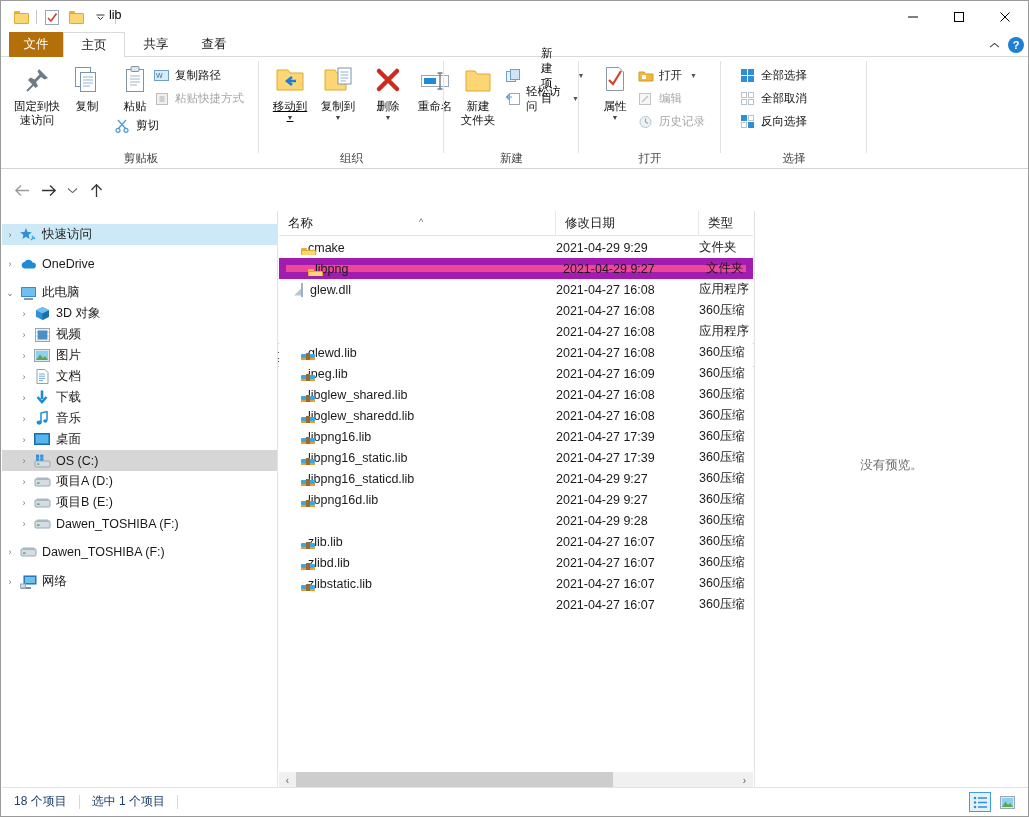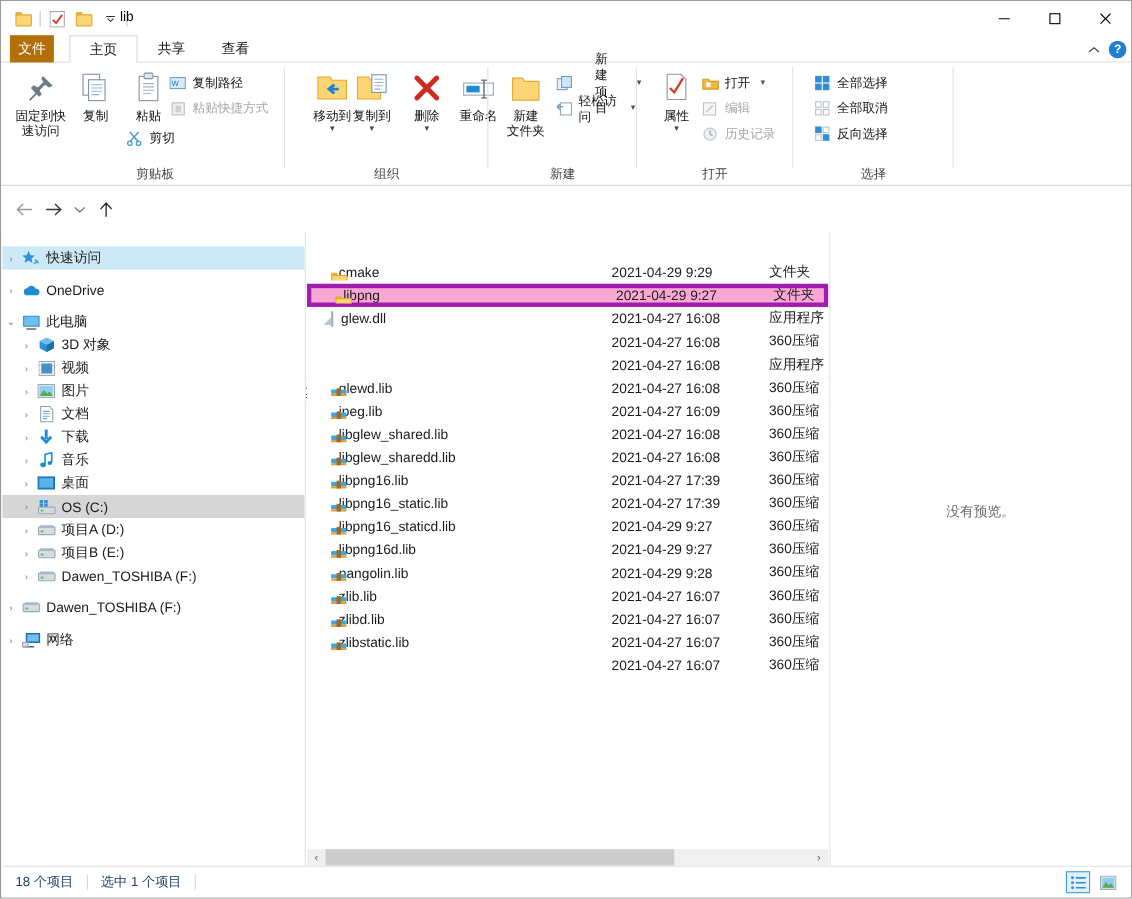--- a/index.html
+++ b/index.html
@@ -26,21 +26,21 @@
   .fldr{ position:relative; width:15px; height:13px; }
   .fldr .tab{ position:absolute; left:0; top:0; width:6px; height:3px; background:#e8b23a; border-radius:1px 1px 0 0;}
   .fldr .bod{ position:absolute; left:0; top:2px; width:15px; height:11px; background:#fcd675;
               border:1px solid #e0a930; border-radius:1px; }
 
   
   .tabstrip{ position:absolute; left:0; top:31px; width:1027px; height:25px; background:#fff;
              border-bottom:1px solid #d9d9d9; }
   .tab{ position:absolute; top:0; height:25px; line-height:25px; font-size:12.5px;
         text-align:center; color:#1a1a1a; }
-  .tab.file{ left:8px; width:40px; background:#b3700a; color:#fff; }
+  .tab.file{ left:8px; width:54px; background:#b3700a; color:#fff; }
   .tab.t2{ left:62px; width:62px; background:#fff; border-left:1px solid #d9d9d9;
            border-right:1px solid #d9d9d9; border-top:1px solid #d9d9d9; height:26px; }
   .tab.t3{ left:128px; width:54px; }
   .tab.t4{ left:186px; width:54px; }
   .ribbon-right{ position:absolute; right:4px; top:31px; width:66px; height:25px;
                  display:flex; align-items:center; justify-content:flex-end; gap:8px; }
   .helpbtn{ width:16px; height:16px; border-radius:50%; background:#1e7fd4; color:#fff;
             font-size:11px; font-weight:bold; text-align:center; line-height:16px; }
 
   
@@ -97,21 +97,21 @@
   
   .listpane{ position:absolute; left:278px; top:210px; width:474px; height:578px; background:#fff; }
   .colhdr{ position:absolute; left:0; top:0; width:474px; height:25px; background:#fff;
            border-bottom:1px solid #e3e3e3; }
   .col{ position:absolute; top:0; height:24px; line-height:24px; font-size:12.5px; color:#1a1a1a;
         padding-left:9px; border-right:1px solid #e6e6e6; overflow:hidden; }
   .sortmark{ position:absolute; left:140px; top:-1px; font-size:9px; color:#6b6b6b; }
   .rows{ position:absolute; left:0; top:26px; width:474px; height:540px; overflow:hidden; }
   .row{ position:relative; height:21px; display:flex; align-items:center; font-size:12.5px;
         color:#1a1a1a; }
-  .row.sel{ background:#f9a8d4; border:4px solid #a21caf; }
+  .row.sel{ background:#ec4899; border:7px solid #a21caf; }
   .cell-name{ position:absolute; left:0; width:270px; display:flex; align-items:center; gap:7px;
               padding-left:22px; overflow:hidden; white-space:nowrap; }
   .cell-date{ position:absolute; left:277px; width:135px; white-space:nowrap; }
   .cell-type{ position:absolute; left:420px; width:52px; white-space:nowrap; overflow:hidden; }
   .hscroll{ position:absolute; left:0; bottom:0; width:474px; height:17px; background:#f0f0f0;
             display:flex; align-items:center; }
   .hs-arrow{ width:17px; height:17px; display:flex; align-items:center; justify-content:center;
              color:#5b5b5b; font-size:10px; }
   .hs-track{ position:relative; flex:1; height:17px; background:#f0f0f0; }
   .hs-thumb{ position:absolute; left:0; top:0; height:17px; width:72%; background:#cdcdcd; }
@@ -276,21 +276,21 @@
             <circle cx="11" cy="12.3" r="2" fill="none" stroke="#4e9bd1" stroke-width="1.2"></circle>
           </svg>
         </span>
         <span>剪切</span>
       </div>
       <div class="glabel" style="left:90px;width:100px;text-align:center;">剪贴板</div>
       <div class="gsep"></div>
     </div>
 
     <div class="grp" style="left:258px;width:185px;">
-      <div class="bigbtn" style="left:15px;">
+      <div class="bigbtn" style="left:3px;text-decoration:underline;">
         <div class="bicon">
           <svg width="32" height="30" viewBox="0 0 32 30">
             <path d="M3 5 H14 L16 8 H29 V25 H3 Z" fill="#fcd675" stroke="#e0a930"></path>
             <path d="M22 16 L15 16 M18 12 L13 16 L18 20" stroke="#1e7fd4" stroke-width="2.6" fill="none"></path>
           </svg>
         </div>
         <div class="blabel">移动到</div>
         <div class="caret">▼</div>
       </div>
       <div class="bigbtn" style="left:51px;">
@@ -712,20 +712,32 @@
             <rect x="5" y="2" width="10" height="6" fill="#6fc0ee"></rect>
             <path d="M1 13 H11 M1 10 H1.1" stroke="#5a6b78" stroke-width="1.3"></path>
             <rect x="0.5" y="9" width="5" height="4" fill="#d5dde4" stroke="#9aa7b4"></rect>
           </svg>
       </span>
       <span class="tlabel">网络</span>
     </div>
   </div>
 
   <div class="listpane">
+    <div class="colhdr">
+      <div class="col" style="left:0;width:277px;">
+        <span>名称</span>
+        <span class="sortmark">^</span>
+      </div>
+      <div class="col" style="left:277px;width:143px;">
+        <span>修改日期</span>
+      </div>
+      <div class="col" style="left:420px;width:54px;border-right:none;">
+        <span>类型</span>
+      </div>
+    </div>
 
     <div class="rows" id="rows">
         <div class="row">
           <div class="cell-name">
             <span><span class="fldr"><span class="tab"></span><span class="bod"></span></span></span>
             <span>cmake</span>
           </div>
           <div class="cell-date">2021-04-29 9:29</div>
           <div class="cell-type">文件夹</div>
         </div>
@@ -811,24 +823,20 @@
         </div>
         <div class="row">
           <div class="cell-name">
             <span><span class="zipico"><span class="z1"></span><span class="z2"></span><span class="zb"></span></span></span>
             <span>libpng16d.lib</span>
           </div>
           <div class="cell-date">2021-04-29 9:27</div>
           <div class="cell-type">360压缩</div>
         </div>
         <div class="row">
-          <div class="cell-name">
-            <span><span class="zipico"><span class="z1"></span><span class="z2"></span><span class="zb"></span></span></span>
-            <span>pangolin.lib</span>
-          </div>
           <div class="cell-date">2021-04-29 9:28</div>
           <div class="cell-type">360压缩</div>
         </div>
         <div class="row">
           <div class="cell-name">
             <span><span class="zipico"><span class="z1"></span><span class="z2"></span><span class="zb"></span></span></span>
             <span>zlib.lib</span>
           </div>
           <div class="cell-date">2021-04-27 16:07</div>
           <div class="cell-type">360压缩</div>

